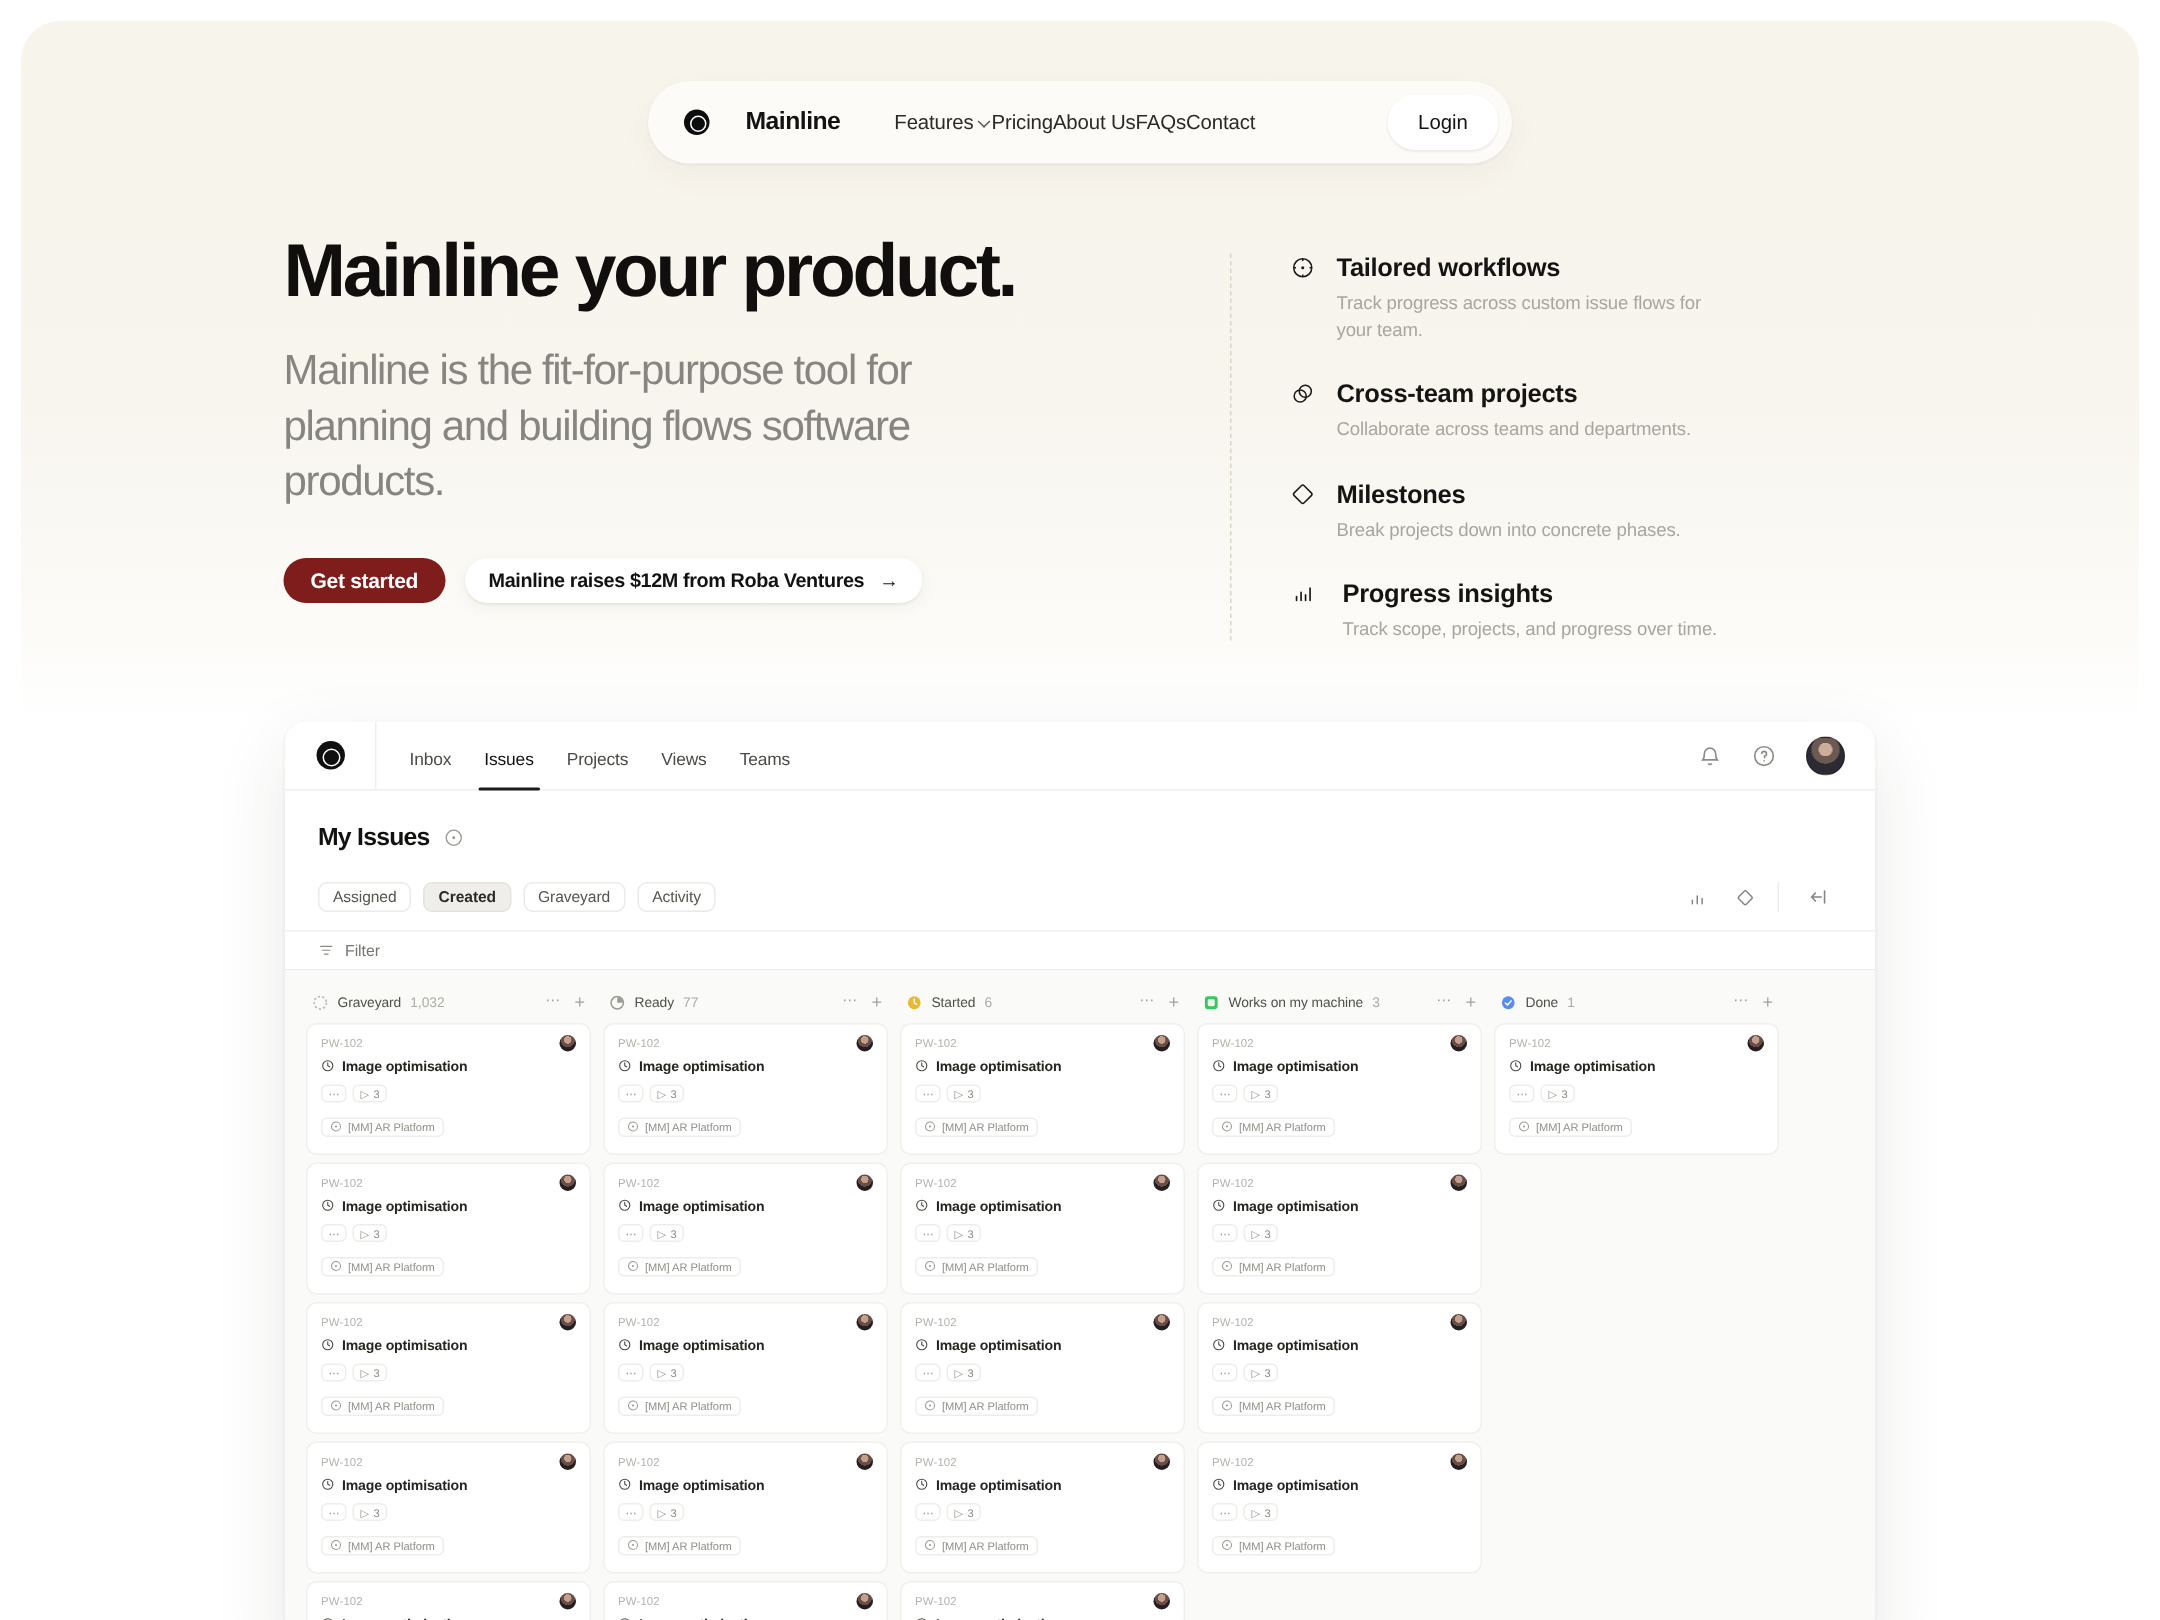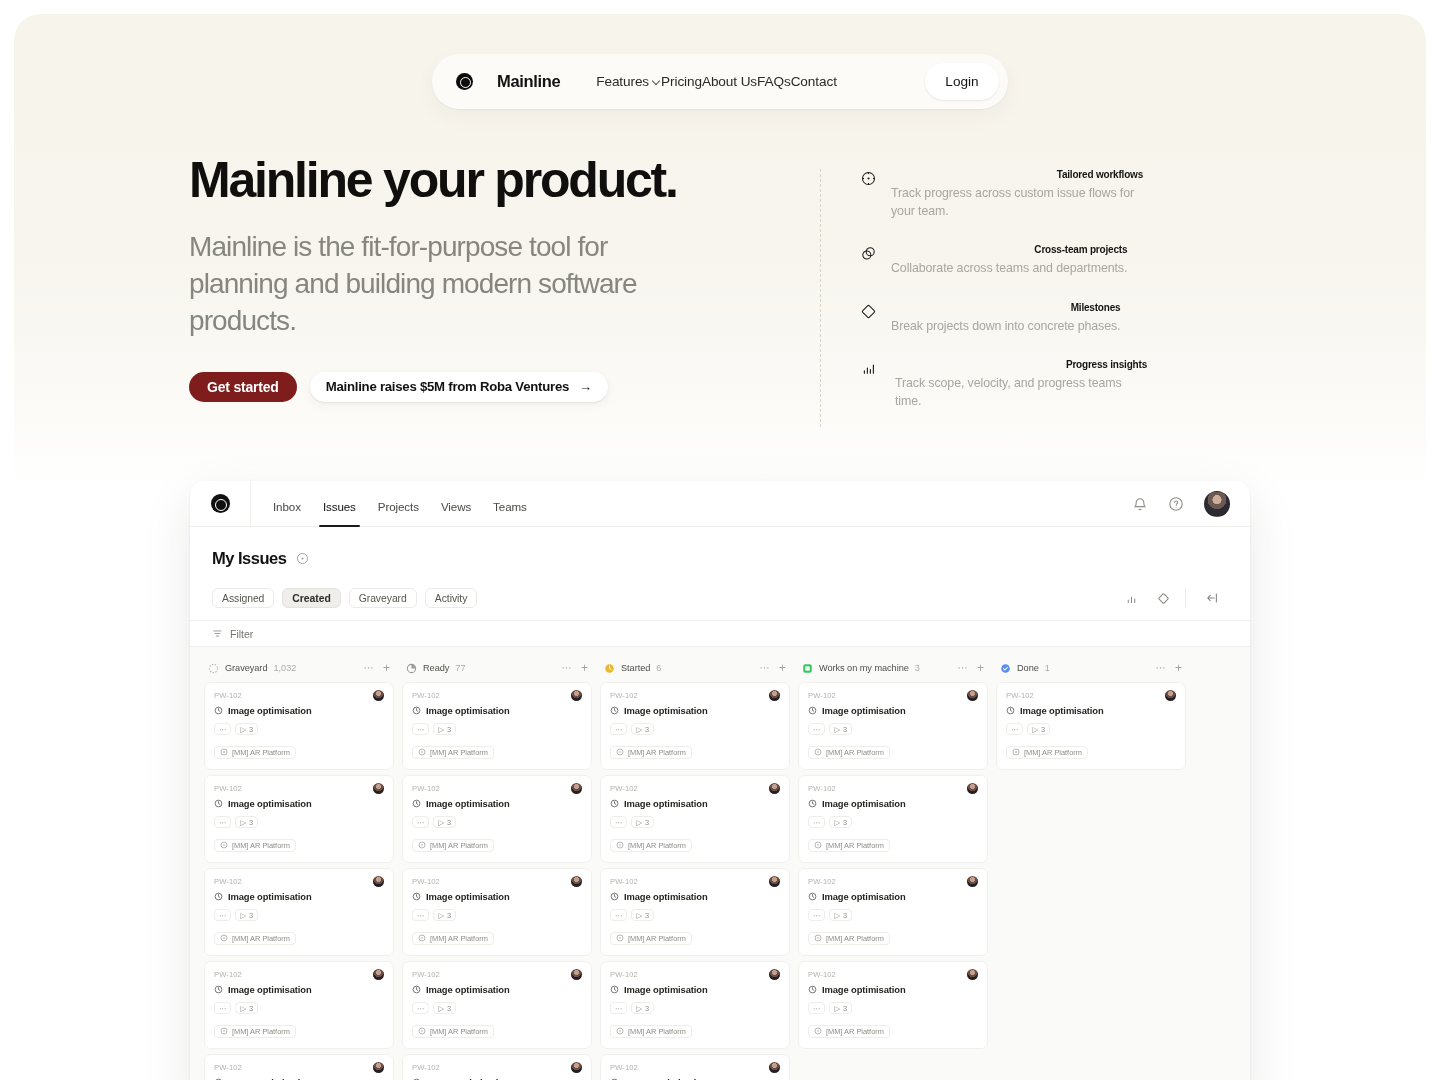--- a/index.html
+++ b/index.html
@@ -111,21 +111,21 @@
   
   .features {
     position: absolute; left: 806px; top: 155px;
     padding-left: 40px;
     border-left: 1px dashed #D9D5C6;
     height: 258px;
   }
   .feat { display: flex; gap: 14px; margin-bottom: 24px; }
   .feat:last-child { margin-bottom: 0; gap: 18px; }
   .feat-ico { width: 16px; flex: 0 0 16px; padding-top: 2px; color: #1a1a18; }
-  .feat-ttl { font-size: 10px; font-weight: 700; color: #141413; letter-spacing: -.2px; text-align: right; }
+  .feat-ttl { font-size: 17px; font-weight: 700; color: #141413; letter-spacing: -.2px; }
   .feat-desc {
     margin-top: 5px; font-size: 12.4px; line-height: 1.42;
     color: #A7A69F; letter-spacing: -.1px; max-width: 252px;
   }
 
   
   .app {
     position: absolute;
     left: 176px; top: 467px;
     width: 1060px; height: 620px;
@@ -267,25 +267,25 @@
       <span class="nav-link">Pricing</span>
       <span class="nav-link">About Us</span>
       <span class="nav-link">FAQs</span>
       <span class="nav-link">Contact</span>
     </div>
     <div class="login-btn">Login</div>
   </div>
 
   <div class="hero-left">
     <h1 class="headline">Mainline your product.</h1>
-    <p class="subhead">Mainline is the fit-for-purpose tool for planning and building modern software products.</p>
+    <p class="subhead">Mainline is the fit-for-purpose tool for planning and building flows software products.</p>
     <div class="cta-row">
       <div class="btn-dark">Get started</div>
       <div class="btn-light">
-        <span>Mainline raises $5M from Roba Ventures</span>
+        <span>Mainline raises $12M from Roba Ventures</span>
         <span class="arrow-r">→</span>
       </div>
     </div>
   </div>
 
   <div class="features">
 
     <div class="feat">
       <div class="feat-ico">
         <svg width="15" height="15" viewBox="0 0 16 16" fill="none" stroke="#1a1a18" stroke-width="1.1">
@@ -326,21 +326,21 @@
     </div>
 
     <div class="feat">
       <div class="feat-ico">
         <svg width="15" height="15" viewBox="0 0 16 16" fill="none" stroke="#1a1a18" stroke-width="1.2" stroke-linecap="round">
           <path d="M3.6 10.4v2.6M6.8 7.4v5.6M10 9.2v3.8M13.2 4.4v8.6"></path>
         </svg>
       </div>
       <div>
         <div class="feat-ttl">Progress insights</div>
-        <div class="feat-desc">Track scope, velocity, and progress teams time.</div>
+        <div class="feat-desc">Track scope, projects, and progress over time.</div>
       </div>
     </div>
   </div>
 
   <div class="app">
 
     <div class="app-top">
       <div class="app-logo-cell">
         <span class="app-mark"></span>
       </div>

